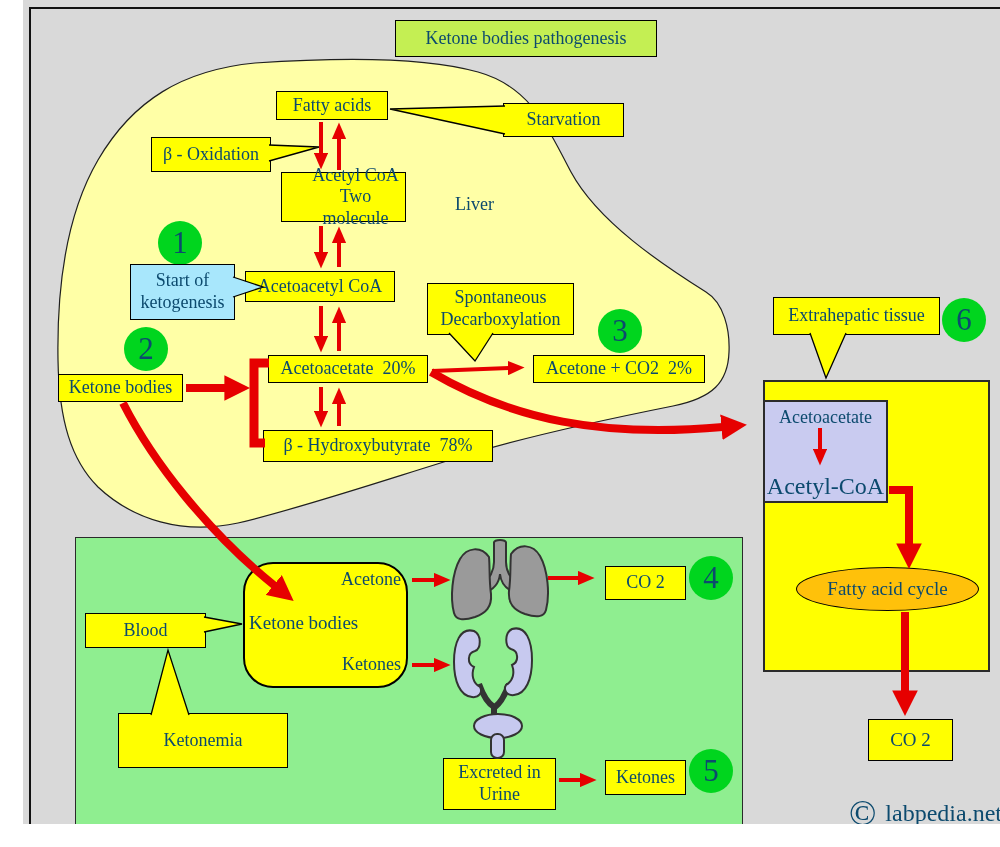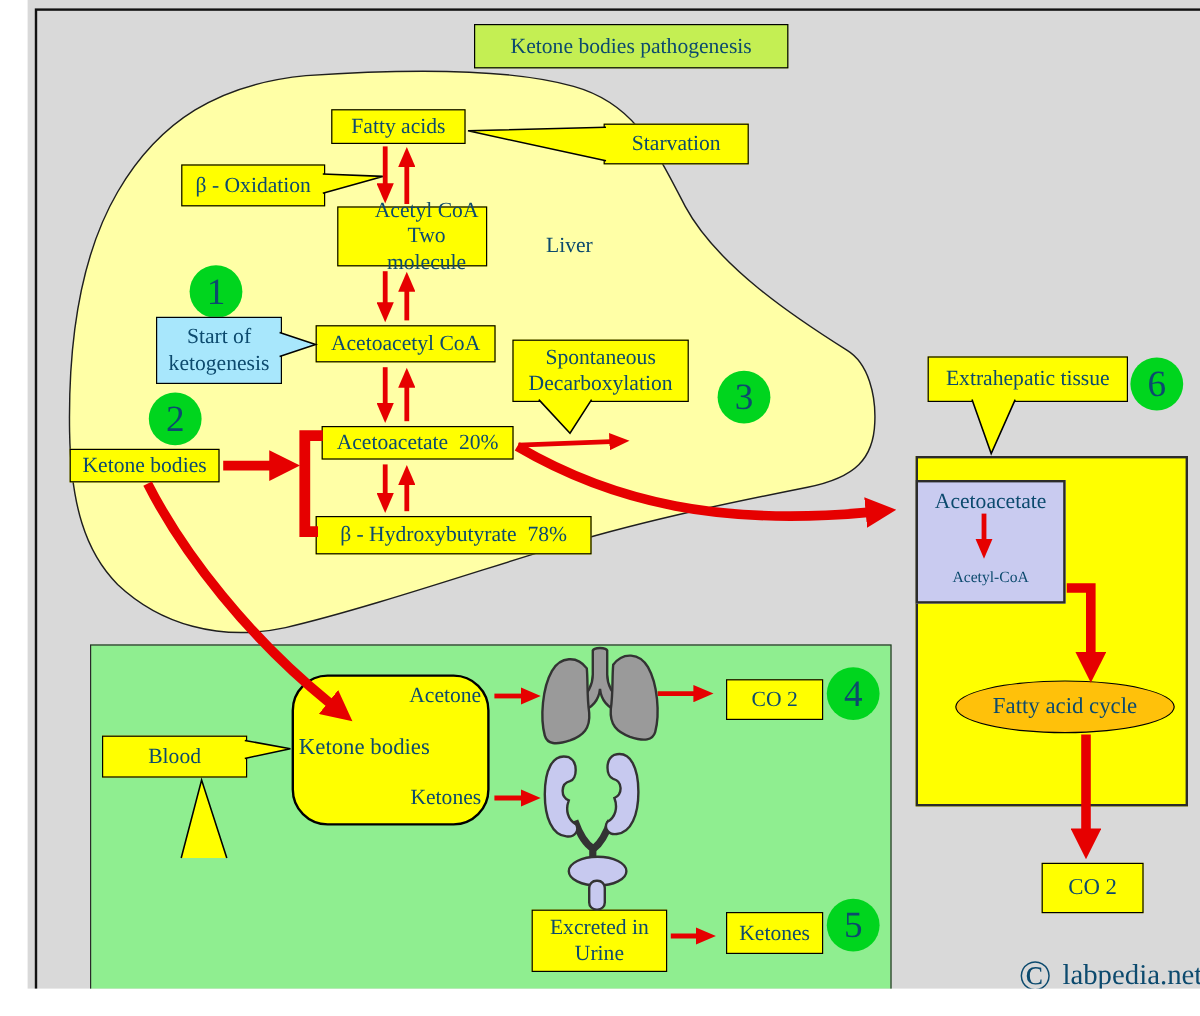--- a/index.html
+++ b/index.html
@@ -94,66 +94,71 @@
     <span>Two molecule</span>
   </div>
 
   <div class="badge" style="left:135px; top:221px;">1</div>
 
   <div class="ybox two cyan-box" style="left:107px; top:264px; width:105px; height:56px;">
     <span>Start of</span>
     <span>ketogenesis</span>
   </div>
 
-  <div class="ybox" style="left:240px; top:271px; width:150px; height:31px;">Acetoacetyl CoA</div>
+  <div class="ybox" style="left:222px; top:271px; width:150px; height:31px;">Acetoacetyl CoA</div>
 
   <div class="ybox two" style="left:404px; top:283px; width:147px; height:52px;">
     <span>Spontaneous</span>
     <span>Decarboxylation</span>
   </div>
 
   <div class="badge" style="left:575px; top:309px;">3</div>
 
   <div class="ybox" style="left:245px; top:355px; width:160px; height:28px;">
     <span>Acetoacetate</span>
     <span class="pct">20%</span>
   </div>
 
+  <div class="ybox" style="left:510px; top:355px; width:172px; height:28px;">
+    <span>Acetone + CO2</span>
+    <span class="pct">2%</span>
+  </div>
 
   <div class="ybox" style="left:240px; top:430px; width:230px; height:32px;">
     <span>β - Hydroxybutyrate</span>
     <span class="pct">78%</span>
   </div>
 
   <div class="badge" style="left:101px; top:327px;">2</div>
 
   <div class="ybox" style="left:35px; top:374px; width:125px; height:28px;">Ketone bodies</div>
 
   <div class="ybox" style="left:750px; top:297px; width:167px; height:38px;">Extrahepatic tissue</div>
 
   <div class="badge" style="left:919px; top:298px;">6</div>
 
   <div class="plain-label" style="left:742px; top:407px; width:121px; text-align:center; font-size:18px;">Acetoacetate</div>
-  <div class="plain-label" style="left:742px; top:473px; width:121px; text-align:center; font-size:13px;">Acetyl-CoA</div>
+  <div class="plain-label" style="left:742px; top:473px; width:121px; text-align:center; font-size:24px;">Acetyl-CoA</div>
 
   <div class="ellipse-cac">Fatty acid cycle</div>
 
   <div class="ybox" style="left:845px; top:719px; width:85px; height:42px; font-size:19px;">CO 2</div>
 
   <div class="rounded-kb"></div>
   <div class="plain-label" style="left:290px; top:569px; width:88px; text-align:right; font-size:18px;">Acetone</div>
   <div class="plain-label" style="left:226px; top:612px; width:140px; font-size:19px;">Ketone bodies</div>
   <div class="plain-label" style="left:295px; top:654px; width:83px; text-align:right; font-size:18px;">Ketones</div>
 
   <div class="ybox" style="left:582px; top:566px; width:81px; height:34px;">CO 2</div>
 
   <div class="badge" style="left:666px; top:556px;">4</div>
 
   <div class="ybox" style="left:62px; top:613px; width:121px; height:35px;">Blood</div>
 
+  <div class="ybox" style="left:95px; top:713px; width:170px; height:55px;">Ketonemia</div>
 
   <div class="ybox two" style="left:420px; top:758px; width:113px; height:52px;">
     <span>Excreted in</span>
     <span>Urine</span>
   </div>
 
   <div class="ybox" style="left:582px; top:760px; width:81px; height:35px;">Ketones</div>
 
   <div class="badge" style="left:666px; top:749px;">5</div>
 

